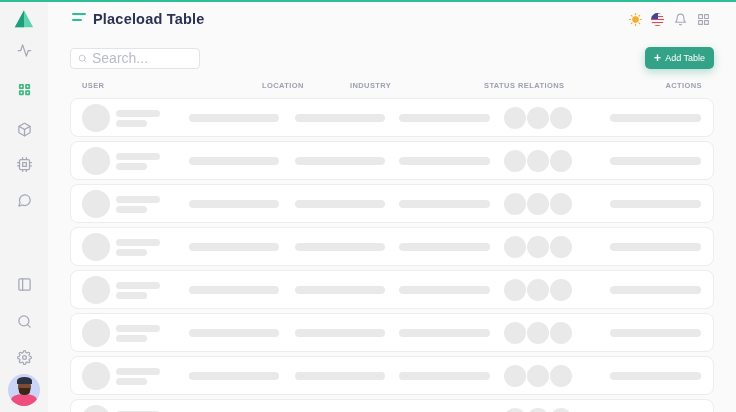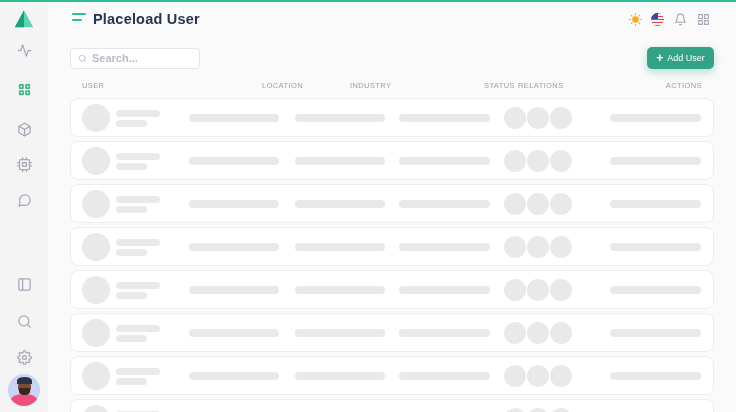--- a/index.html
+++ b/index.html
@@ -44,30 +44,30 @@
     background:repeating-linear-gradient(180deg,#d8495a 0 1.5px,#f4f2ef 1.5px 3px); cursor:pointer;}
   .flag::after{content:""; position:absolute; left:0; top:0; width:7px; height:6px; background:#3c4a9e;}
 
   
   .main{position:absolute; left:48px; top:35px; width:688px; height:377px; background:var(--surface); padding:12px 22px 0;}
   .toolbar{display:flex; justify-content:space-between; align-items:center; height:22px;}
   .search-box{width:130px; height:21px; background:#fff; border:1px solid #e4e4e8; border-radius:4px;
     display:flex; align-items:center; padding:0 7px; gap:5px;}
   .search-box svg{width:9px; height:9px; stroke:#b9bcc8; fill:none; stroke-width:2; stroke-linecap:round; flex:none;}
   .search-box input{border:none; outline:none; background:transparent; font-family:"Liberation Sans",sans-serif;
-    font-size:11px; color:#6b6e7c; width:100%;font-weight:bold;}
+    font-size:14px; color:#6b6e7c; width:100%;}
   .search-box input::placeholder{color:#b9bcc8;}
   .add-user-btn{height:22px; min-width:67px; background:var(--button); color:#fff; border:none; border-radius:5px;
     font-family:"Liberation Sans",sans-serif; font-size:9px; display:flex; align-items:center; justify-content:center;
     gap:4px; padding:0 9px; cursor:pointer; box-shadow:0 3px 8px rgba(52,162,135,.35);}
   .add-user-btn .plus{font-size:12px; font-weight:700; line-height:1;}
 
   
   .thead{position:relative; height:9px; margin-top:12px;}
-  .th{position:absolute; top:0; font-size:7.5px; font-weight:400; color:#9da0ae; letter-spacing:.4px; text-transform:uppercase;}
+  .th{position:absolute; top:0; font-size:7.5px; font-weight:700; color:#9da0ae; letter-spacing:.4px; text-transform:uppercase;}
   .th-user{left:12px;} .th-location{left:192px;} .th-industry{left:280px;}
   .th-status{left:368px;margin-left:46px;} .th-relations{left:448px;} .th-actions{right:12px;}
 
   
   .table-body{margin-top:8px;}
   .rowcard{position:relative; height:39px; background:#fff; border:1px solid #ededee; border-radius:8px; margin-bottom:4px;}
   .sk{background:var(--skeleton);}
   .sk-avatar{position:absolute; left:11px; top:5px; width:28px; height:28px; border-radius:50%;}
   .sk-name{position:absolute; left:45px; top:11px;}
   .sk-line1{width:44px; height:7px; border-radius:3.5px; margin-bottom:3px;}
@@ -161,21 +161,21 @@
     <div class="ua-hair"></div>
     <div class="ua-beard"></div>
   </div>
 </nav>
 
 <header class="header">
   <div class="menu-toggle">
       <i></i>
       <i></i>
     </div>
-  <div class="page-title">Placeload User</div>
+  <div class="page-title">Placeload Table</div>
   <div class="header-actions">
     <div class="h-icon sun">
       <svg viewBox="0 0 24 24">
           <circle cx="12" cy="12" r="5"></circle>
           <line x1="12" y1="1" x2="12" y2="3"></line>
           <line x1="12" y1="21" x2="12" y2="23"></line>
           <line x1="4.22" y1="4.22" x2="5.64" y2="5.64"></line>
           <line x1="18.36" y1="18.36" x2="19.78" y2="19.78"></line>
           <line x1="1" y1="12" x2="3" y2="12"></line>
           <line x1="21" y1="12" x2="23" y2="12"></line>
@@ -205,21 +205,21 @@
   <div class="toolbar">
     <div class="search-box">
       <svg viewBox="0 0 24 24">
           <circle cx="11" cy="11" r="8"></circle>
           <line x1="21" y1="21" x2="16.65" y2="16.65"></line>
         </svg>
       <input type="text" placeholder="Search..." style="">
     </div>
     <button class="add-user-btn">
       <span class="plus">+</span>
-      <span>Add User</span>
+      <span>Add Table</span>
     </button>
   </div>
 
   <div class="thead">
     <span class="th th-user">USER</span>
     <span class="th th-location">LOCATION</span>
     <span class="th th-industry">INDUSTRY</span>
     <span class="th th-status">STATUS</span>
     <span class="th th-relations">RELATIONS</span>
     <span class="th th-actions">ACTIONS</span>

